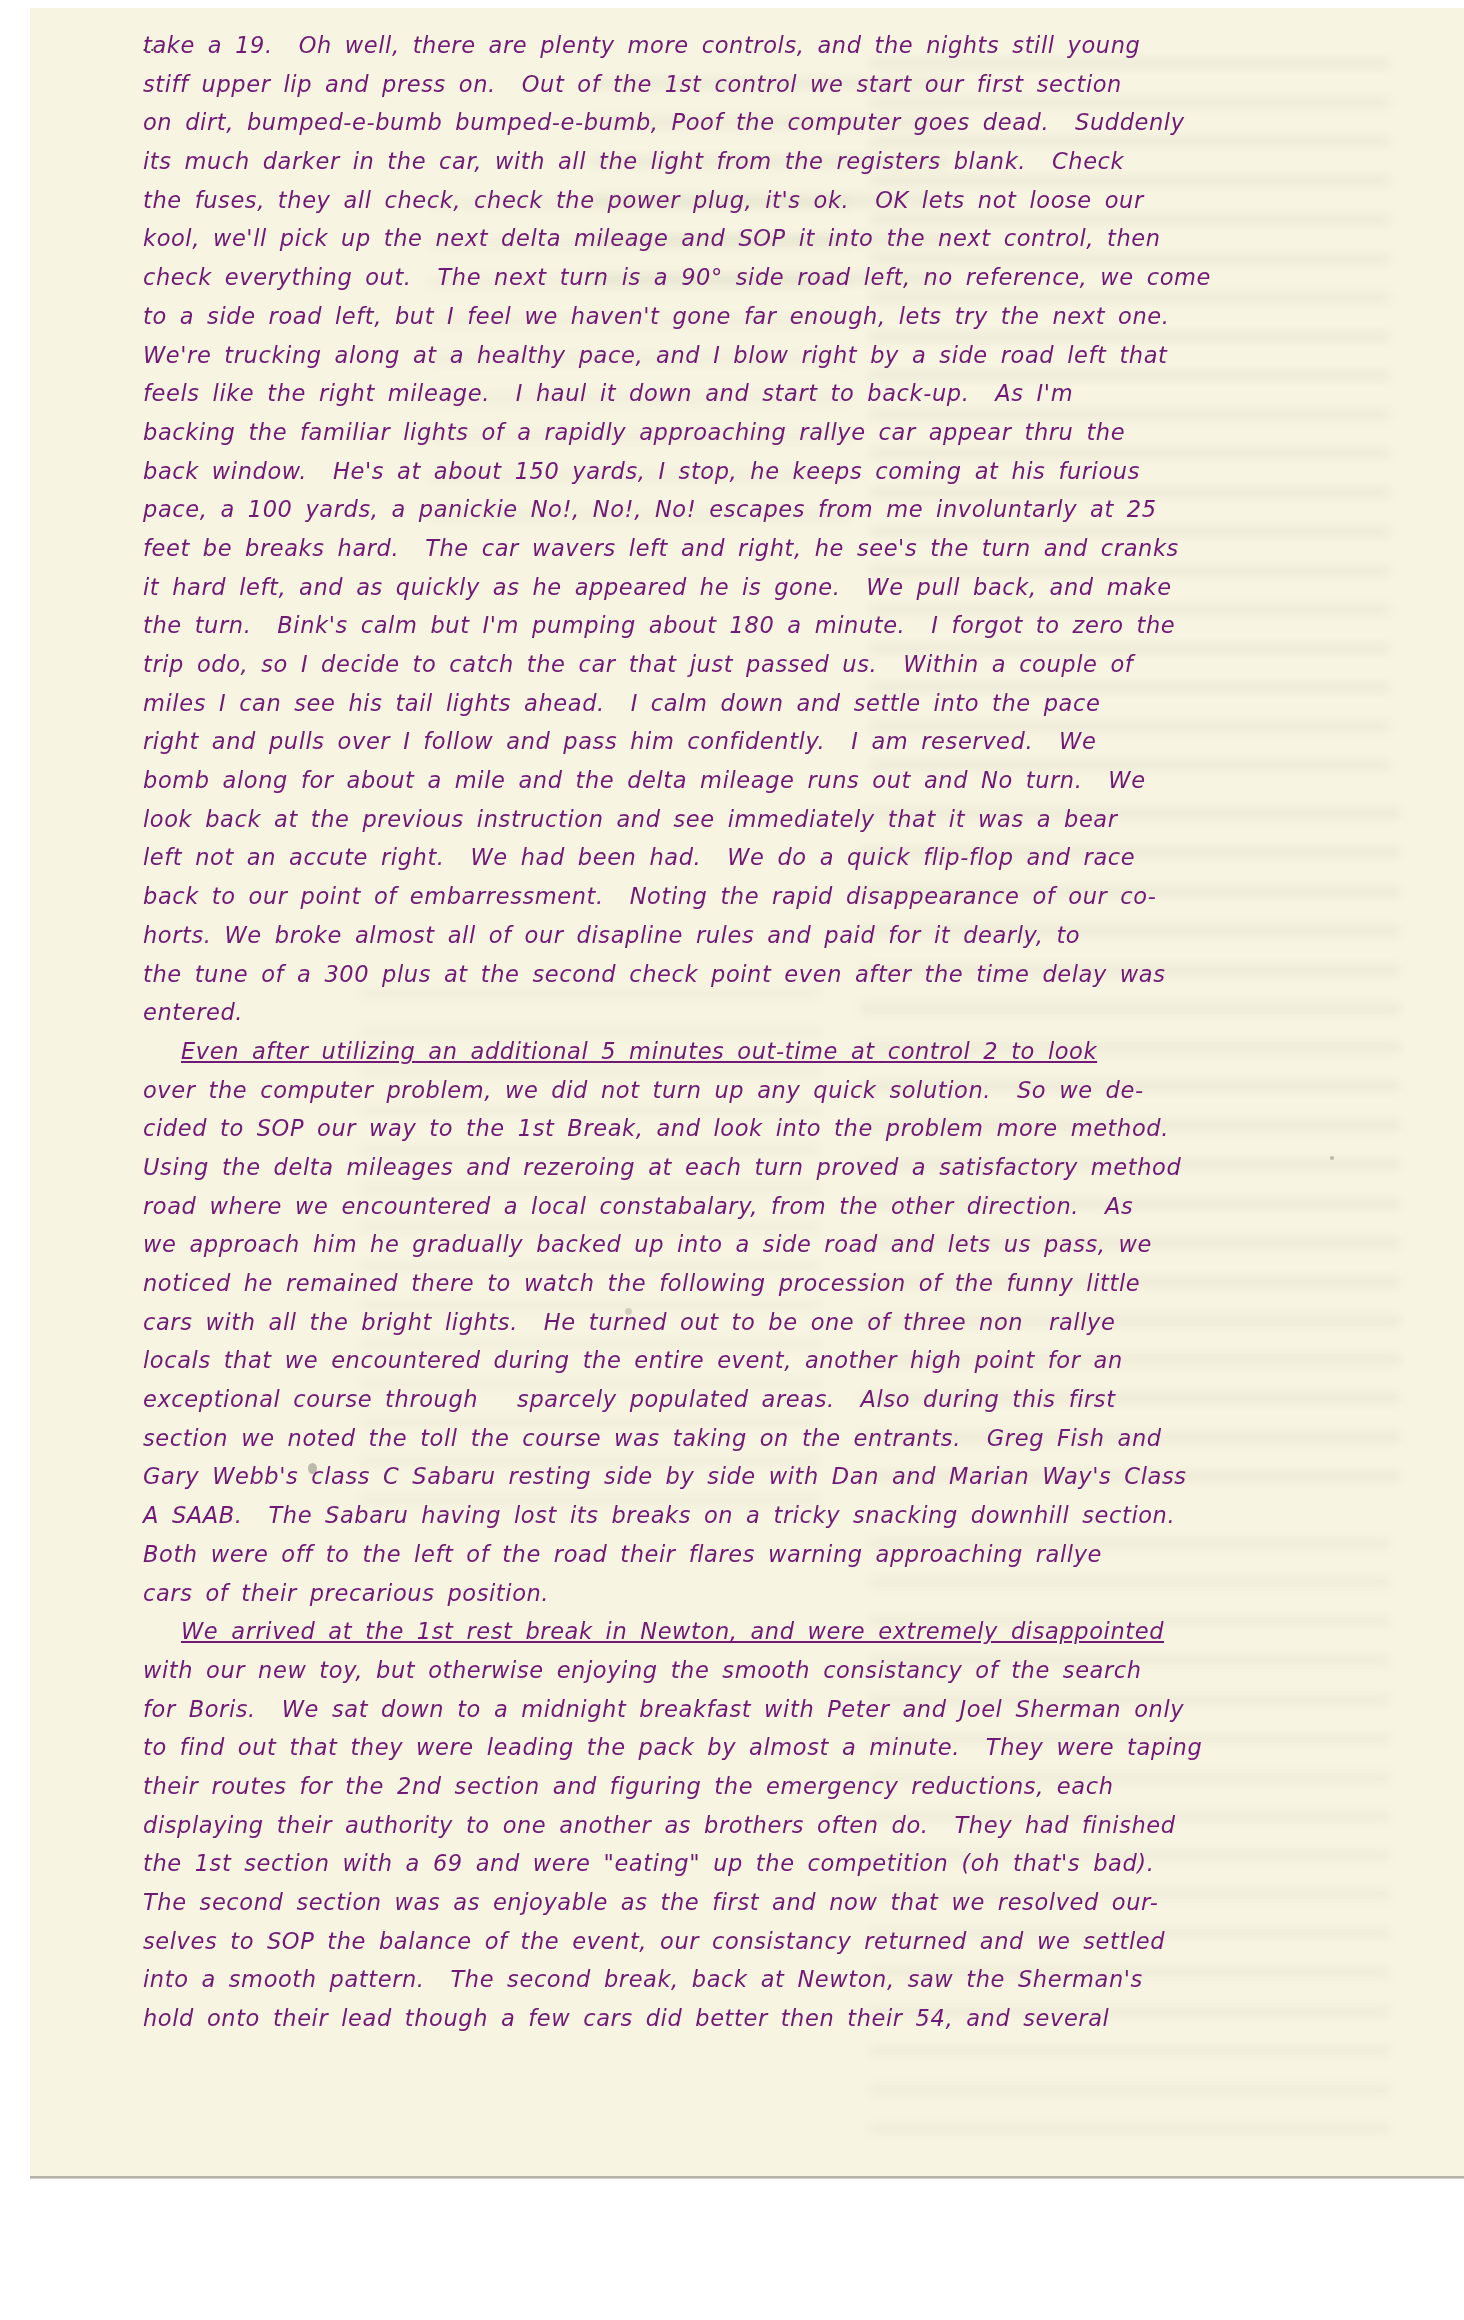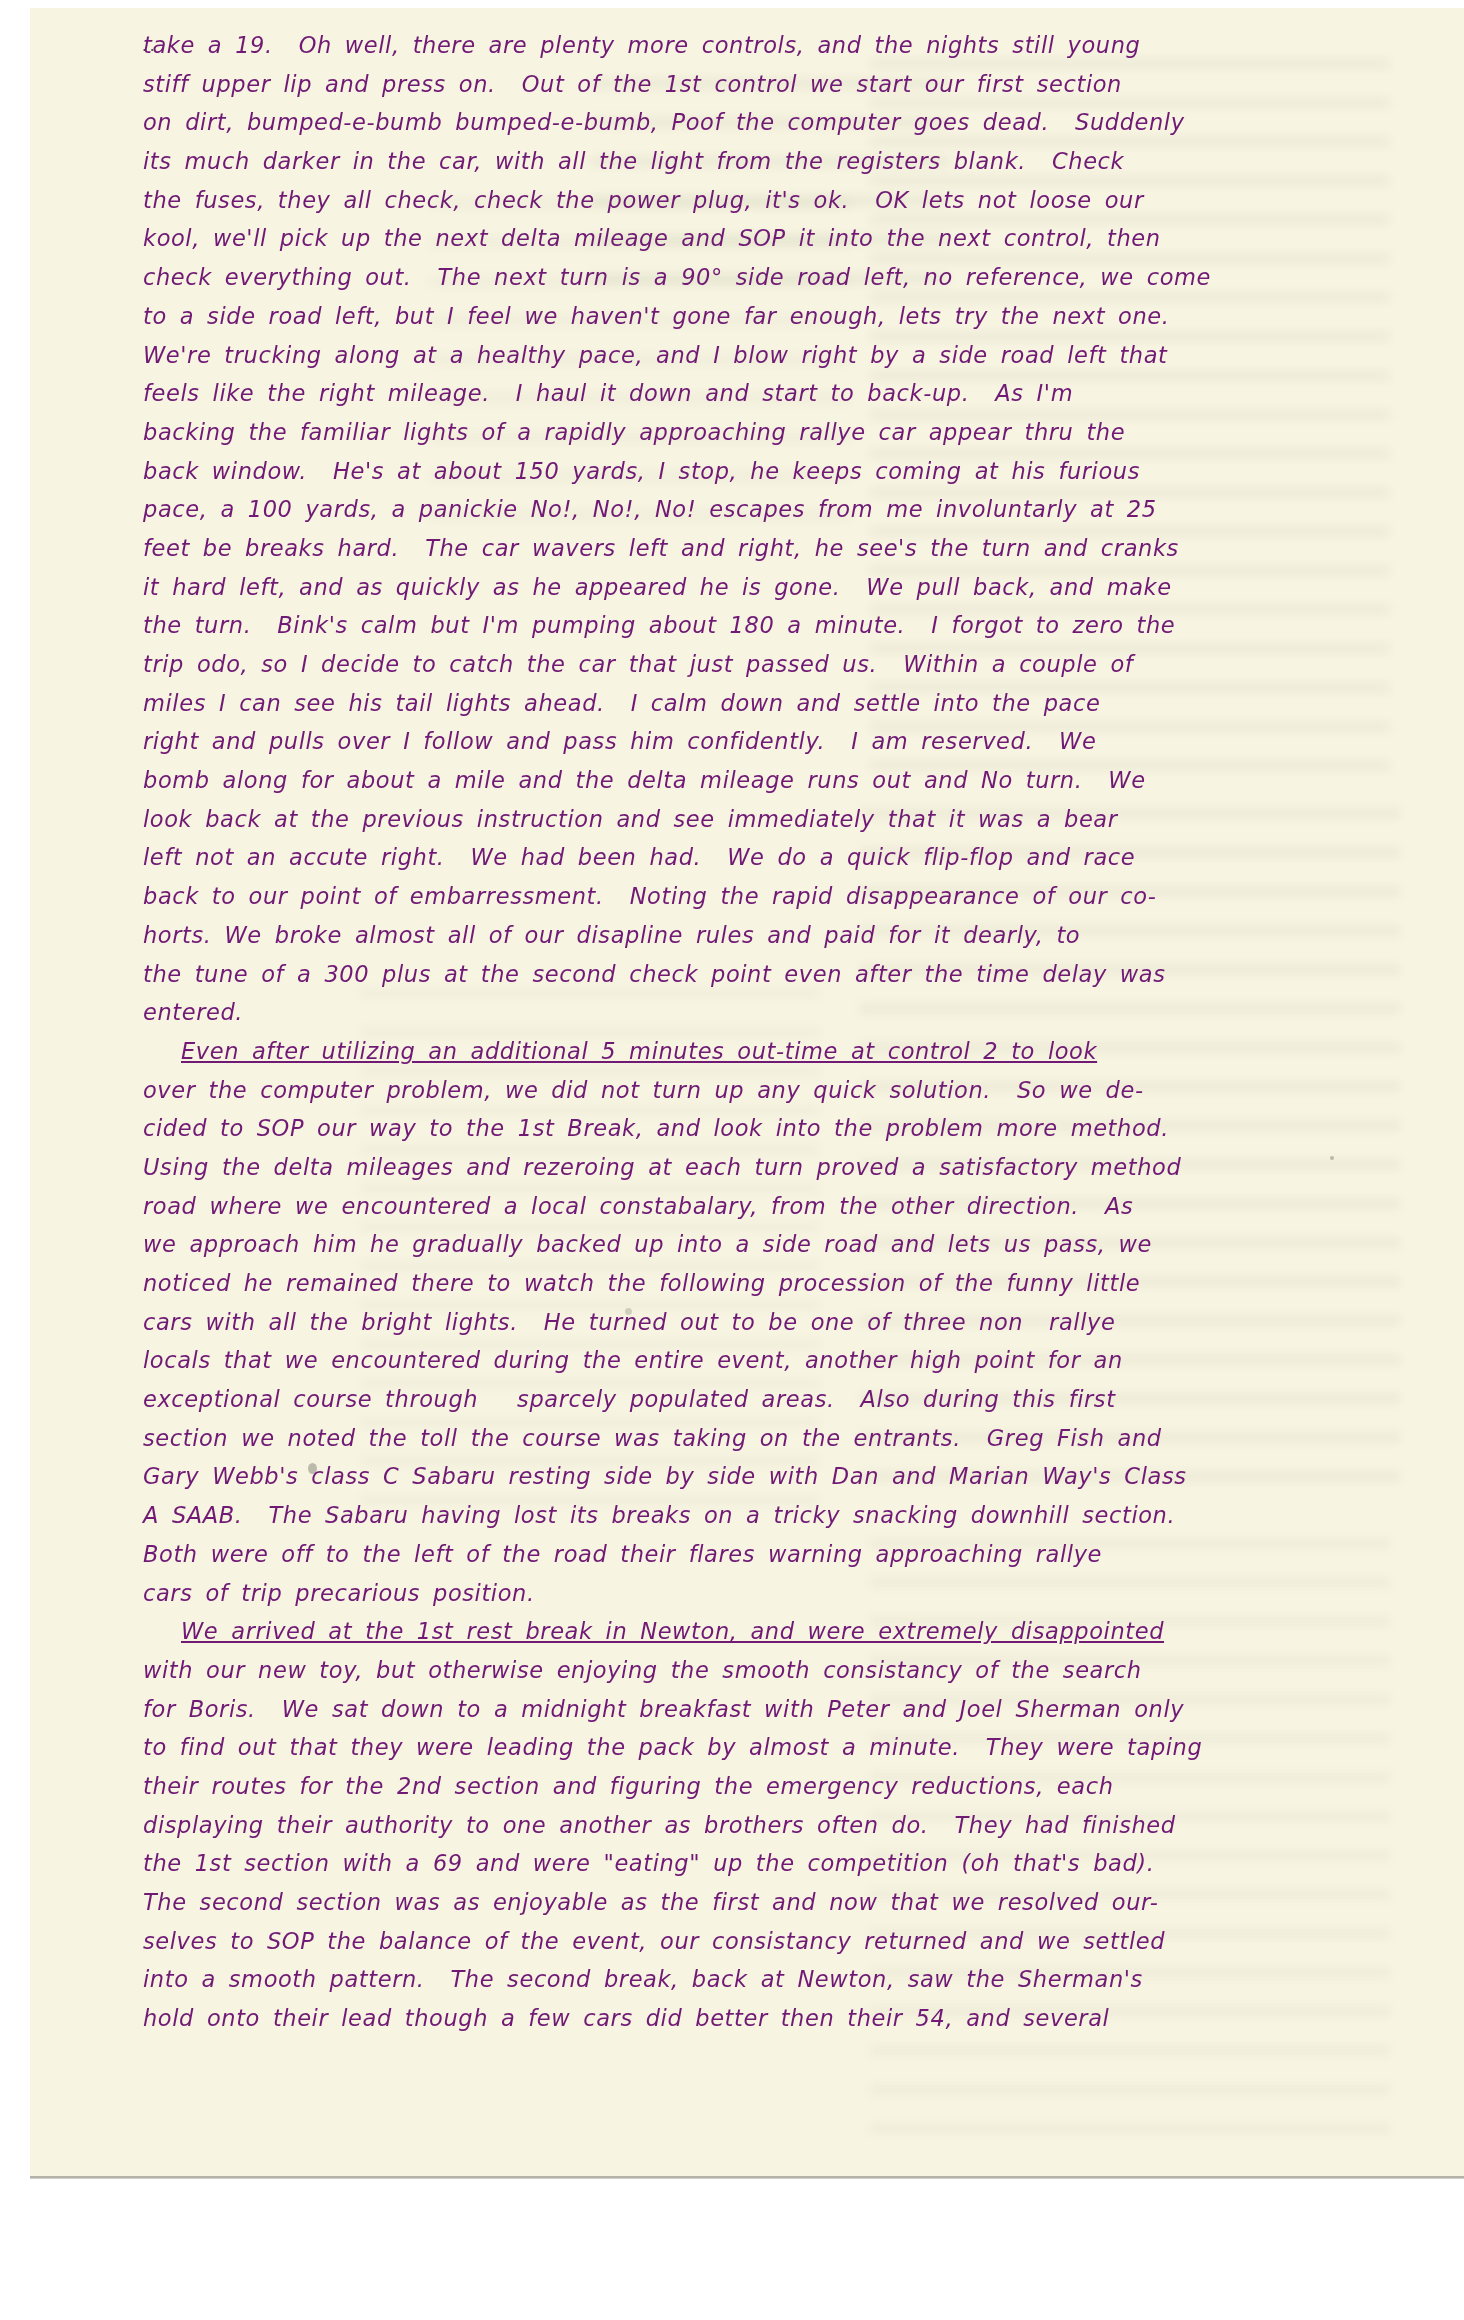--- a/index.html
+++ b/index.html
@@ -128,21 +128,21 @@
         <div class="line">road where we encountered a local constabalary, from the other direction.  As</div>
         <div class="line">we approach him he gradually backed up into a side road and lets us pass, we</div>
         <div class="line">noticed he remained there to watch the following procession of the funny little</div>
         <div class="line">cars with all the bright lights.  He turned out to be one of three non  rallye</div>
         <div class="line">locals that we encountered during the entire event, another high point for an</div>
         <div class="line">exceptional course through   sparcely populated areas.  Also during this first</div>
         <div class="line">section we noted the toll the course was taking on the entrants.  Greg Fish and</div>
         <div class="line">Gary Webb's class C Sabaru resting side by side with Dan and Marian Way's Class</div>
         <div class="line">A SAAB.  The Sabaru having lost its breaks on a tricky snacking downhill section.</div>
         <div class="line">Both were off to the left of the road their flares warning approaching rallye</div>
-        <div class="line">cars of trip precarious position.</div>
+        <div class="line">cars of their precarious position.</div>
       </div>
       <div class="paragraph indent-first">
         <div class="line">We arrived at the 1st rest break in Newton, and were extremely disappointed</div>
         <div class="line">with our new toy, but otherwise enjoying the smooth consistancy of the search</div>
         <div class="line">for Boris.  We sat down to a midnight breakfast with Peter and Joel Sherman only</div>
         <div class="line">to find out that they were leading the pack by almost a minute.  They were taping</div>
         <div class="line">their routes for the 2nd section and figuring the emergency reductions, each</div>
         <div class="line">displaying their authority to one another as brothers often do.  They had finished</div>
         <div class="line">the 1st section with a 69 and were "eating" up the competition (oh that's bad).</div>
         <div class="line">The second section was as enjoyable as the first and now that we resolved our-</div>

